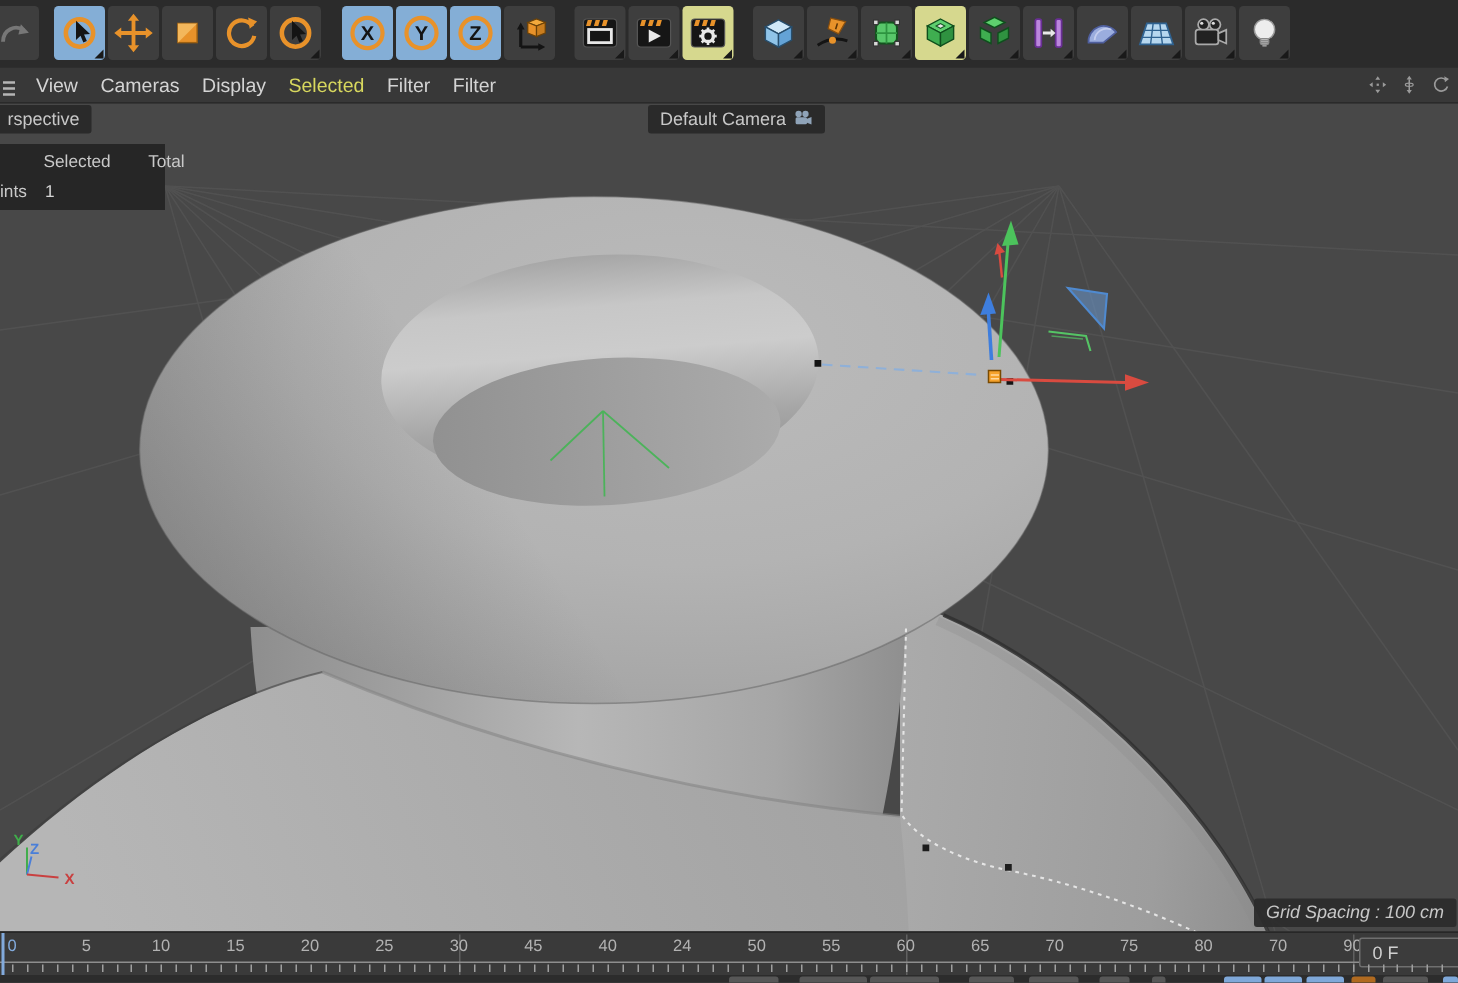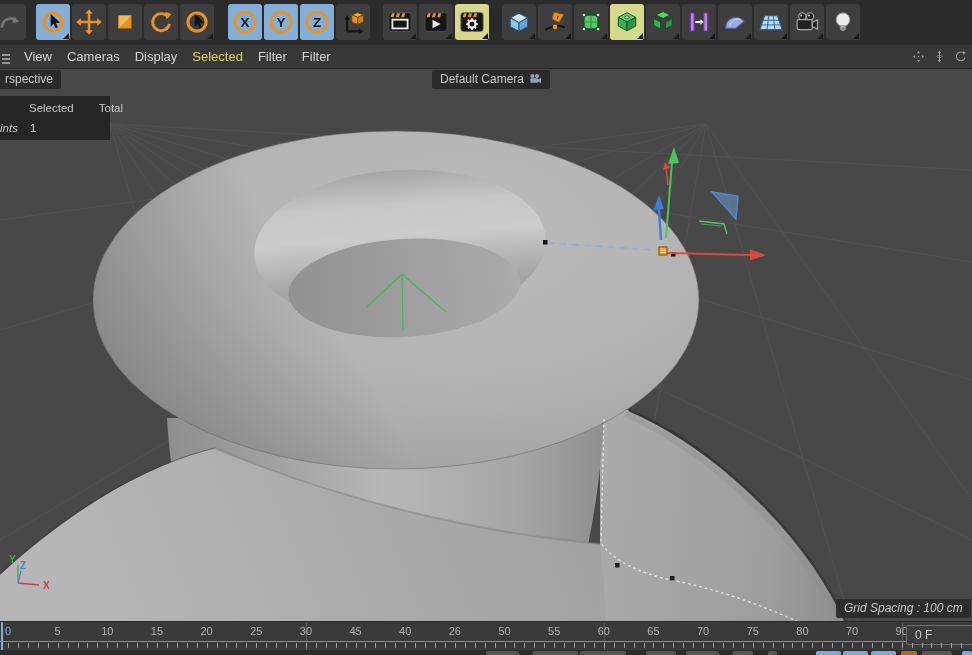--- a/index.html
+++ b/index.html
@@ -27,21 +27,21 @@
   .mnav svg{width:15px;height:15px;}
   
   .viewport{position:absolute;left:0;top:68px;width:972px;height:553px;background:#484848;overflow:hidden;}
   .vlabel{position:absolute;background:rgba(40,40,40,.92);color:#c8c8c8;font-size:12px;padding:2px 8px 3px 8px;border-radius:2px;white-space:nowrap;}
   #persp-label{left:0;top:2px;padding-left:5px;border-radius:0 2px 2px 0;}
   #cam-label{left:432px;top:2px;display:flex;align-items:center;gap:5px;}
   #cam-label svg{width:13px;height:12px;}
   #info-panel{position:absolute;left:0;top:28px;width:110px;height:44px;background:rgba(36,36,36,.92);color:#c9c9c9;font-size:11.5px;}
   #info-panel .r1{position:absolute;left:29px;top:6px;}
   #info-panel .r1 .t2{margin-left:25px;}
-  #info-panel .r2l{position:absolute;left:0px;top:26px;font-style:italic;}
+  #info-panel .r2l{position:absolute;left:0px;top:26px;}
   #info-panel .r2v{position:absolute;left:30px;top:26px;color:#d6d6d6;}
   #grid-spacing{left:836px;top:531px;background:rgba(44,44,44,.95);font-style:italic;}
   
   .ruler{position:absolute;left:0;top:621px;width:972px;height:29px;background:#3a3a3a;border-top:1px solid #272727;}
   .ruler .numrow{position:absolute;left:0;top:0;width:972px;height:19px;border-bottom:1px solid #8e8e8e;}
   .fnum{position:absolute;top:3px;transform:translateX(-50%);font-size:11px;color:#b2b2b2;}
   .fnum.cur{color:#82aadc;}
   .tick{position:absolute;top:21px;width:1px;height:5px;background:#9f9f9f;}
   .tsep{position:absolute;top:1px;width:1px;height:28px;background:#606060;}
   .playhead{position:absolute;left:1px;top:0;width:2px;height:29px;background:#82aadc;}
@@ -482,21 +482,21 @@
     <div class="numrow" id="numrow">
       <span class="fnum cur" style="left: 8px;">0</span>
       <span class="fnum" style="left: 57.65px;">5</span>
       <span class="fnum" style="left: 107.3px;">10</span>
       <span class="fnum" style="left: 156.95px;">15</span>
       <span class="fnum" style="left: 206.6px;">20</span>
       <span class="fnum" style="left: 256.25px;">25</span>
       <span class="fnum" style="left: 305.9px;">30</span>
       <span class="fnum" style="left: 355.55px;">45</span>
       <span class="fnum" style="left: 405.2px;">40</span>
-      <span class="fnum" style="left: 454.85px;">26</span>
+      <span class="fnum" style="left: 454.85px;">24</span>
       <span class="fnum" style="left: 504.5px;">50</span>
       <span class="fnum" style="left: 554.15px;">55</span>
       <span class="fnum" style="left: 603.8px;">60</span>
       <span class="fnum" style="left: 653.45px;">65</span>
       <span class="fnum" style="left: 703.1px;">70</span>
       <span class="fnum" style="left: 752.75px;">75</span>
       <span class="fnum" style="left: 802.4px;">80</span>
       <span class="fnum" style="left: 852.05px;">70</span>
       <span class="fnum" style="left: 901.7px;">90</span>
     </div>

